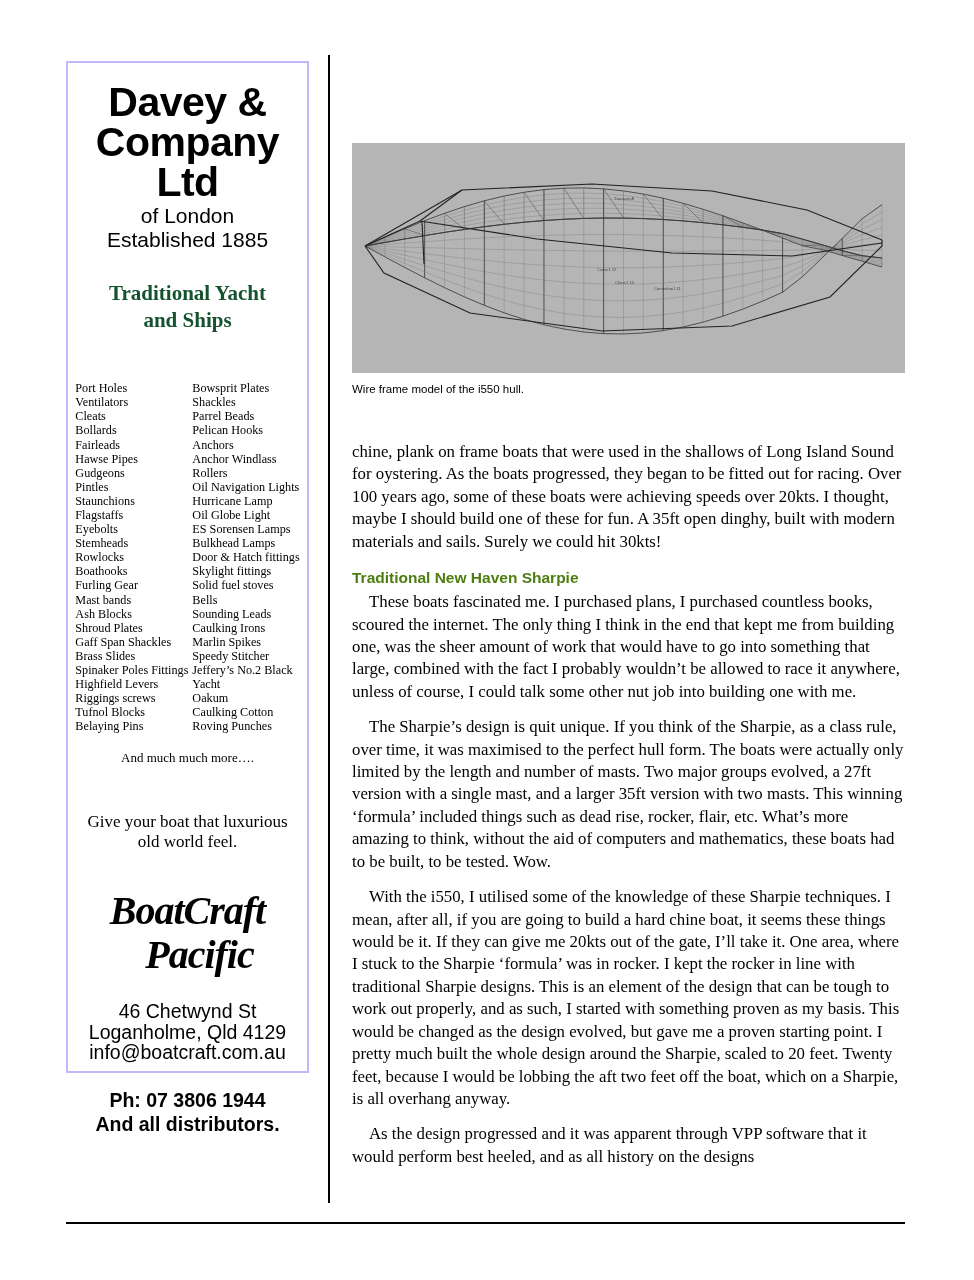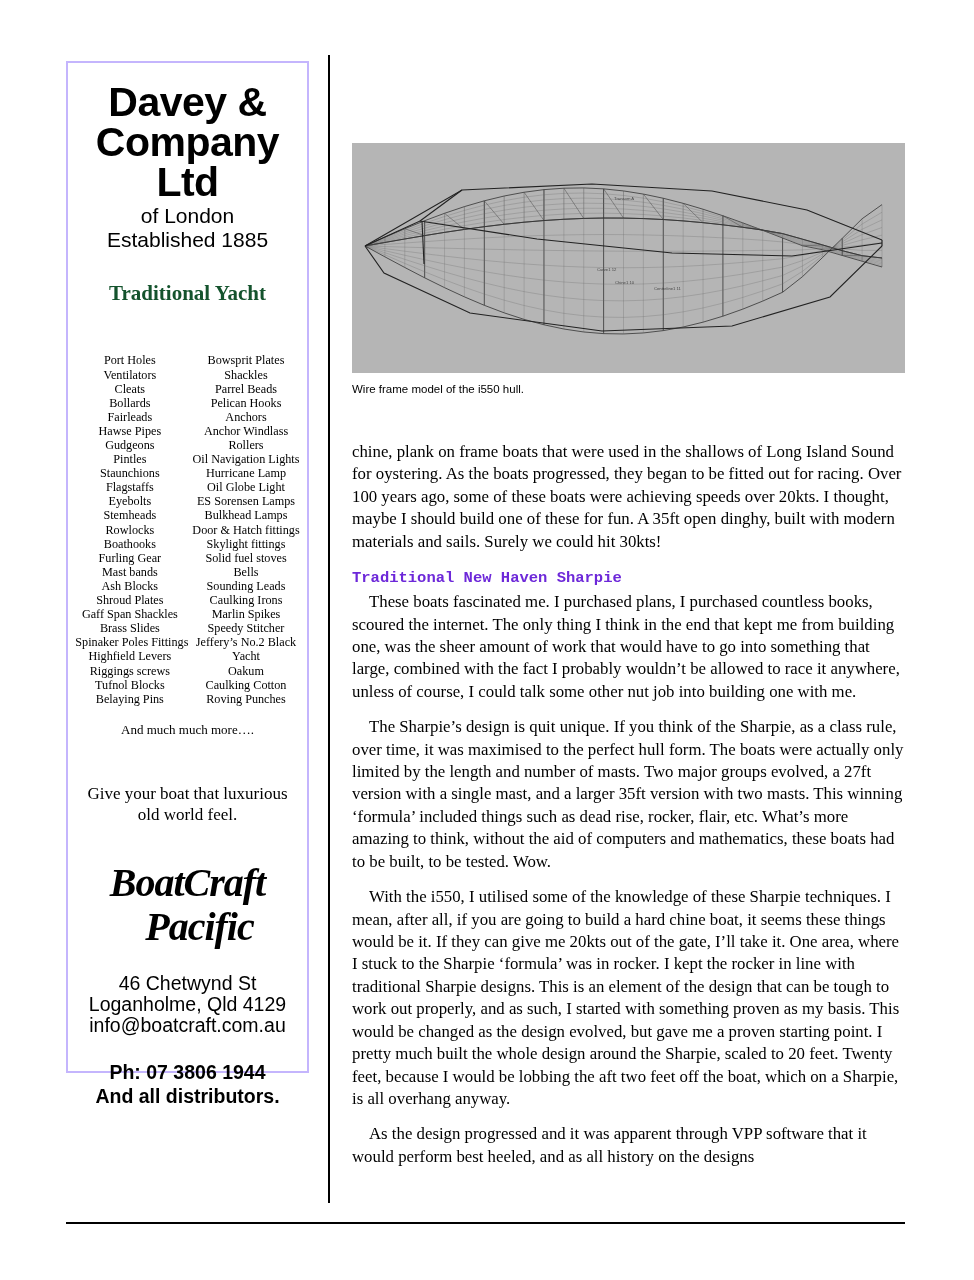--- a/index.html
+++ b/index.html
@@ -63,21 +63,21 @@
     display: flex;
     justify-content: center;
     margin-top: 46px;
     font-family: "Liberation Serif", serif;
     font-size: 12.2px;
     line-height: 1.155;
     color: #000;
   }
   #products .col {
     width: 109px;
-    text-align: center;
+    text-align: left;
   }
   #products .col:first-child { margin-right: 8px; }
   #products .item { white-space: nowrap; }
 
   .ad-more {
     font-family: "Liberation Serif", serif;
     font-size: 13px;
     margin-top: 16px;
   }
 
@@ -162,24 +162,24 @@
     line-height: 1.335;
     color: #000;
     text-align: left;
     margin: 0;
   }
   .body-text.first { margin-top: 46px; }
   .body-text.indent { text-indent: 17px; }
   .body-text + .body-text { margin-top: 13px; }
 
   .subhead {
-    font-family: Liberation Mono, monospace;
+    font-family: Liberation Sans, sans-serif;
     font-weight: bold;
     font-size: 15.5px;
-    color: #6d28d9;
+    color: #4d7c0f;
     margin: 16px 0 4px 0;
   }
 
   
   #footer-rule {
     position: absolute;
     left: 66px;
     top: 1222px;
     width: 839px;
     height: 2px;
@@ -208,20 +208,21 @@
       <div>Davey &amp;</div>
       <div>Company</div>
       <div>Ltd</div>
     </div>
 
     <div class="ad-sub">of London</div>
     <div class="ad-sub">Established 1885</div>
 
     <div class="ad-tagline">
       <div>Traditional Yacht</div>
+      <div>and Ships</div>
     </div>
 
     <div id="products">
       <div class="col" id="col-left">
           <div class="item">Port Holes</div>
           <div class="item">Ventilators</div>
           <div class="item">Cleats</div>
           <div class="item">Bollards</div>
           <div class="item">Fairleads</div>
           <div class="item">Hawse Pipes</div>

